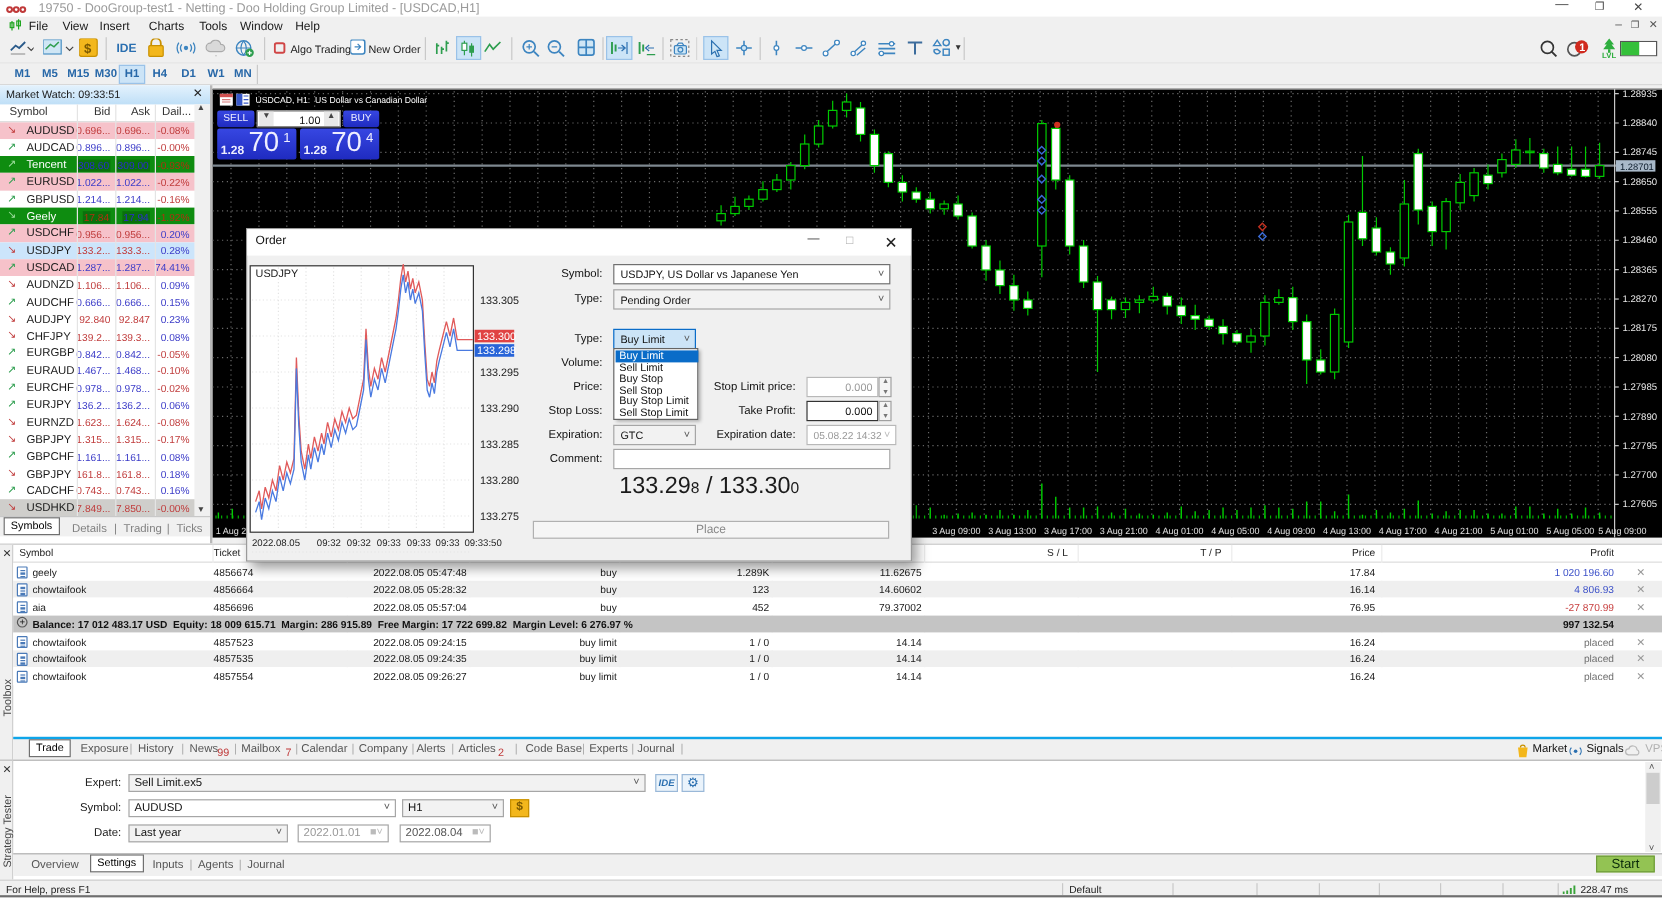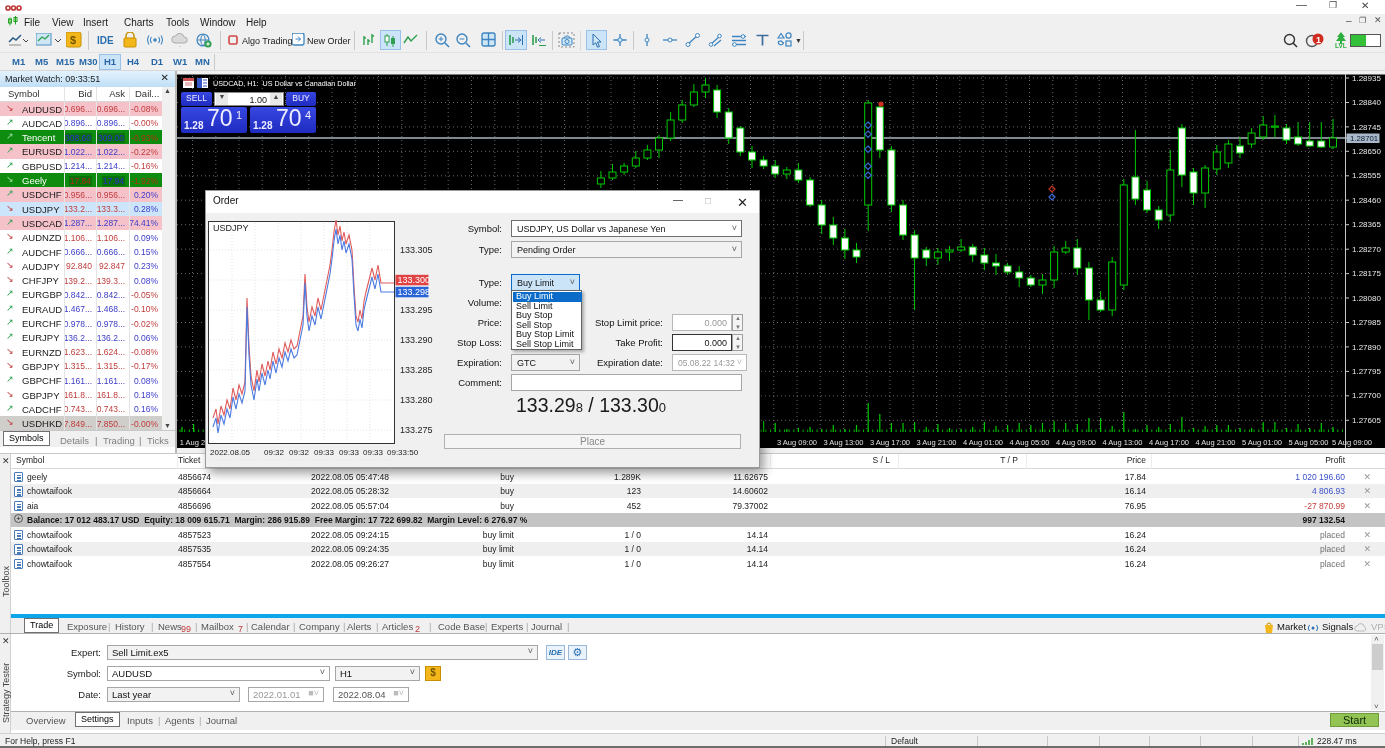--- a/index.html
+++ b/index.html
@@ -29,21 +29,21 @@
 #toolbox{left:0;top:453px;width:1385px;height:180px;background:#fff;position:absolute;border-top:1px solid #c8c8c8}
 .vstrip{position:absolute;left:0;width:11px;background:#f0f0f0;border-right:1px solid #d0d0d0}
 .vtext{position:absolute;color:#444;font-size:9px;transform:rotate(-90deg);white-space:nowrap}
 #tbhead{position:absolute;left:11px;top:0;width:1374px;height:15px;border-bottom:1px solid #d8d8d8;color:#222;font-size:8.5px}
 .tr{position:absolute;left:11px;width:1374px;height:14.5px;color:#1a1a1a;font-size:8.5px}
 .tr span{top:2.5px}
 .tico{position:absolute;left:3px;top:2px;width:9px;height:10.5px;border:1px solid #4a7ab8;border-radius:1px;background:#fff}
 .tico i{position:absolute;left:1.5px;width:4.5px;height:1.5px;background:#4a7ab8;display:block}
 .tx{position:absolute;right:14px;color:#999;font-size:9px}
 .cb{position:absolute;top:0;height:116px;width:1px;background:#ececec}
-#tbtabs{position:absolute;left:11px;top:160px;width:1374px;height:20px;background:#f0f0f0;border-top:4px solid #0ea5e9;color:#555;font-size:9.5px}
+#tbtabs{position:absolute;left:11px;top:160px;width:1374px;height:20px;background:#f0f0f0;border-top:2px solid #0ea5e9;color:#555;font-size:9.5px}
 .tabactive{background:#fff;border:1px solid #707070;padding:1px 5px 2px;font-weight:normal;color:#000;font-size:9px}
 #tester{left:0;top:633px;width:1385px;height:100px;background:#fff;position:absolute;border-top:1px solid #b0b0b0}
 .lbl{position:absolute;text-align:right;color:#222;font-size:9.5px}
 .combo{position:absolute;height:15px;background:#f2f2f2;border:1px solid #a6a6a6;font-size:9.5px;color:#111;padding:1px 0 0 4px}
 .combow{background:#fff}
 .chev{position:absolute;right:4px;top:0px;color:#555;font-size:9px}
 #testtabs{position:absolute;left:11px;top:77px;width:1374px;height:19px;background:#f0f0f0;border-top:1px solid #b0b0b0;font-size:9.5px;color:#555}
 #statusbar{left:0;top:733px;width:1385px;height:13px;background:#f0f0f0;position:absolute;border-top:1px solid #d0d0d0;color:#222;font-size:8.5px}
 #winedge{left:0;top:746px;width:1385px;height:2px;background:#6e6e6e;position:absolute}
 .ssep{position:absolute;top:2px;height:10px;width:1px;background:#c8c8c8}
@@ -53,20 +53,21 @@
 .spin{position:absolute;width:11px;height:17px;border:1px solid #a0a0a0;background:#f4f4f4}
 </style></head><body>
 <div id="titlebar">
     <svg width="18" height="10" style="position:absolute;left:5px;top:3px">
       <g fill="none" stroke="#c03a3a" stroke-width="1.7">
         <circle cx="3" cy="5" r="2"></circle>
         <circle cx="8.5" cy="5" r="2"></circle>
         <circle cx="14" cy="5" r="2"></circle>
       </g>
     </svg>
+    <span style="position:absolute;left:32px;top:1px;color:#9b9b9b;font-size:10.5px">19750 - DooGroup-test1 - Netting - Doo Holding Group Limited - [USDCAD,H1]</span>
     <span style="position:absolute;left:1296px;top:-2px;color:#444;font-size:11px">—</span>
     <span style="position:absolute;left:1329px;top:0px;color:#444;font-size:9px">❐</span>
     <span style="position:absolute;left:1361px;top:0px;color:#444;font-size:10px">✕</span>
   </div>
 <div id="menubar">
     <svg width="12" height="12" style="position:absolute;left:7px;top:1px">
       <path d="M3 2.5v8M8.5 1v8.5" stroke="#1fa51f"></path>
       <rect x="1.5" y="4" width="3" height="4" fill="none" stroke="#1fa51f"></rect>
       <rect x="7" y="2.5" width="3" height="4" fill="none" stroke="#1fa51f"></rect>
     </svg>

